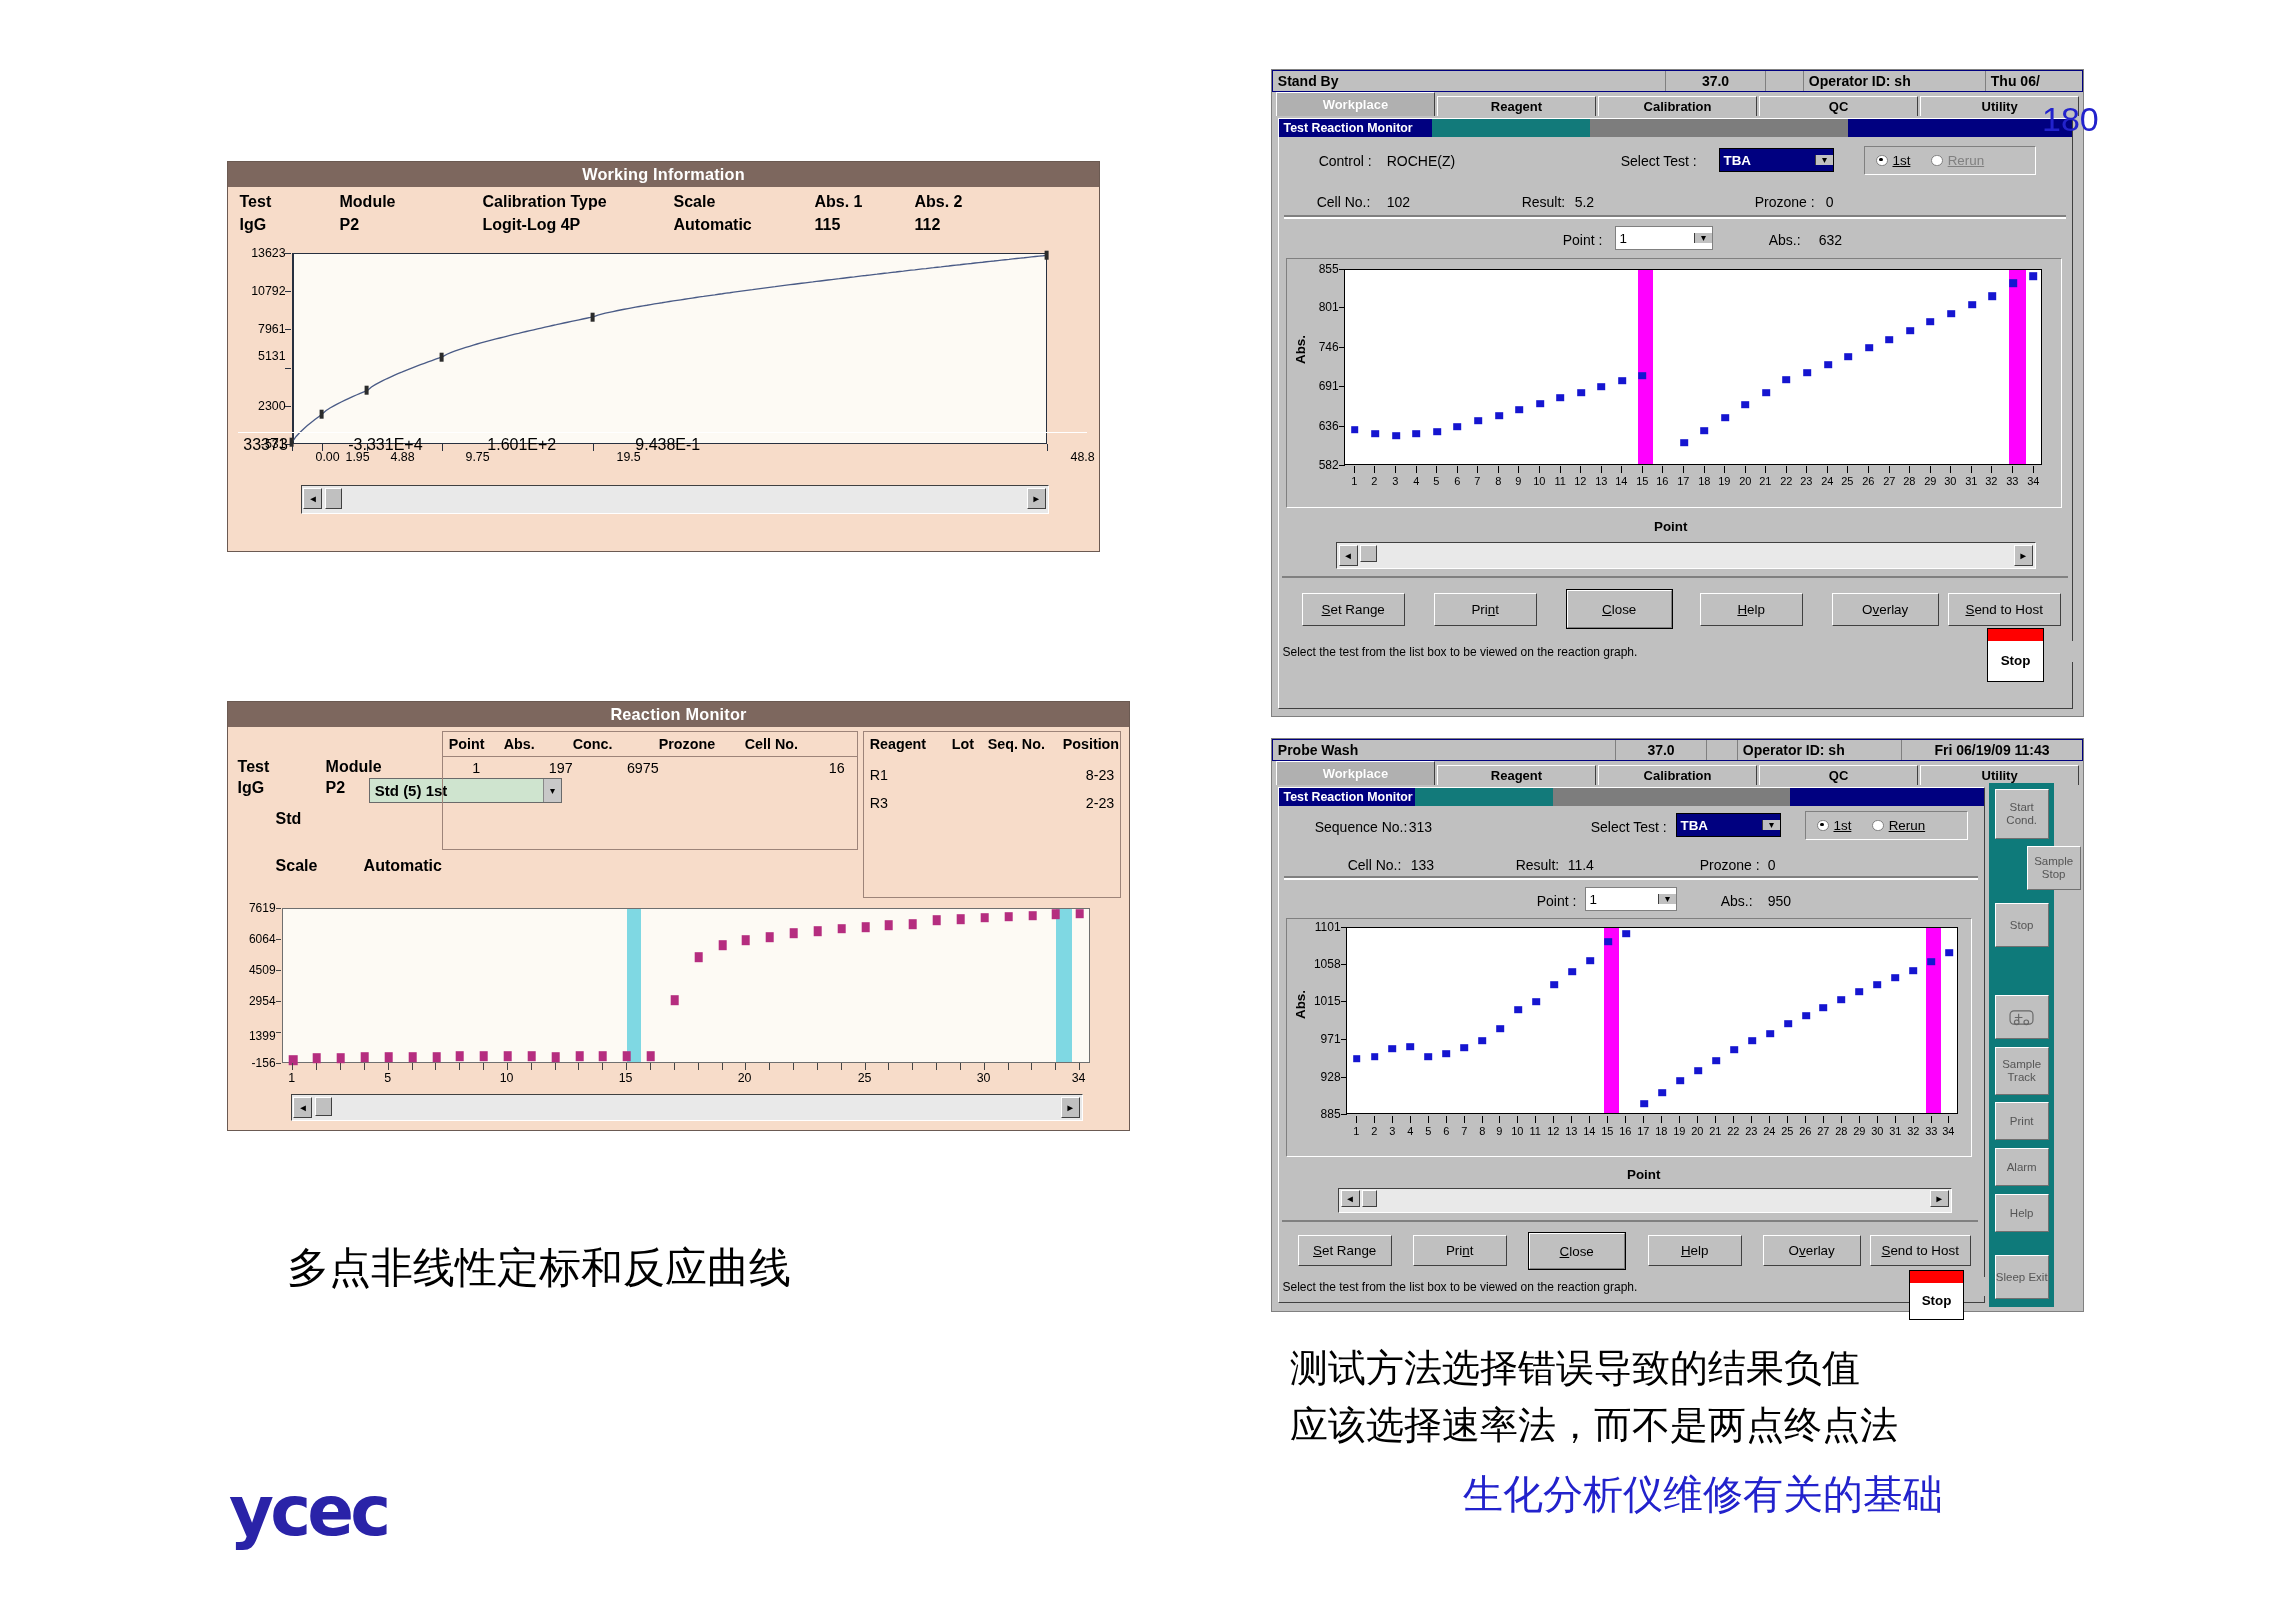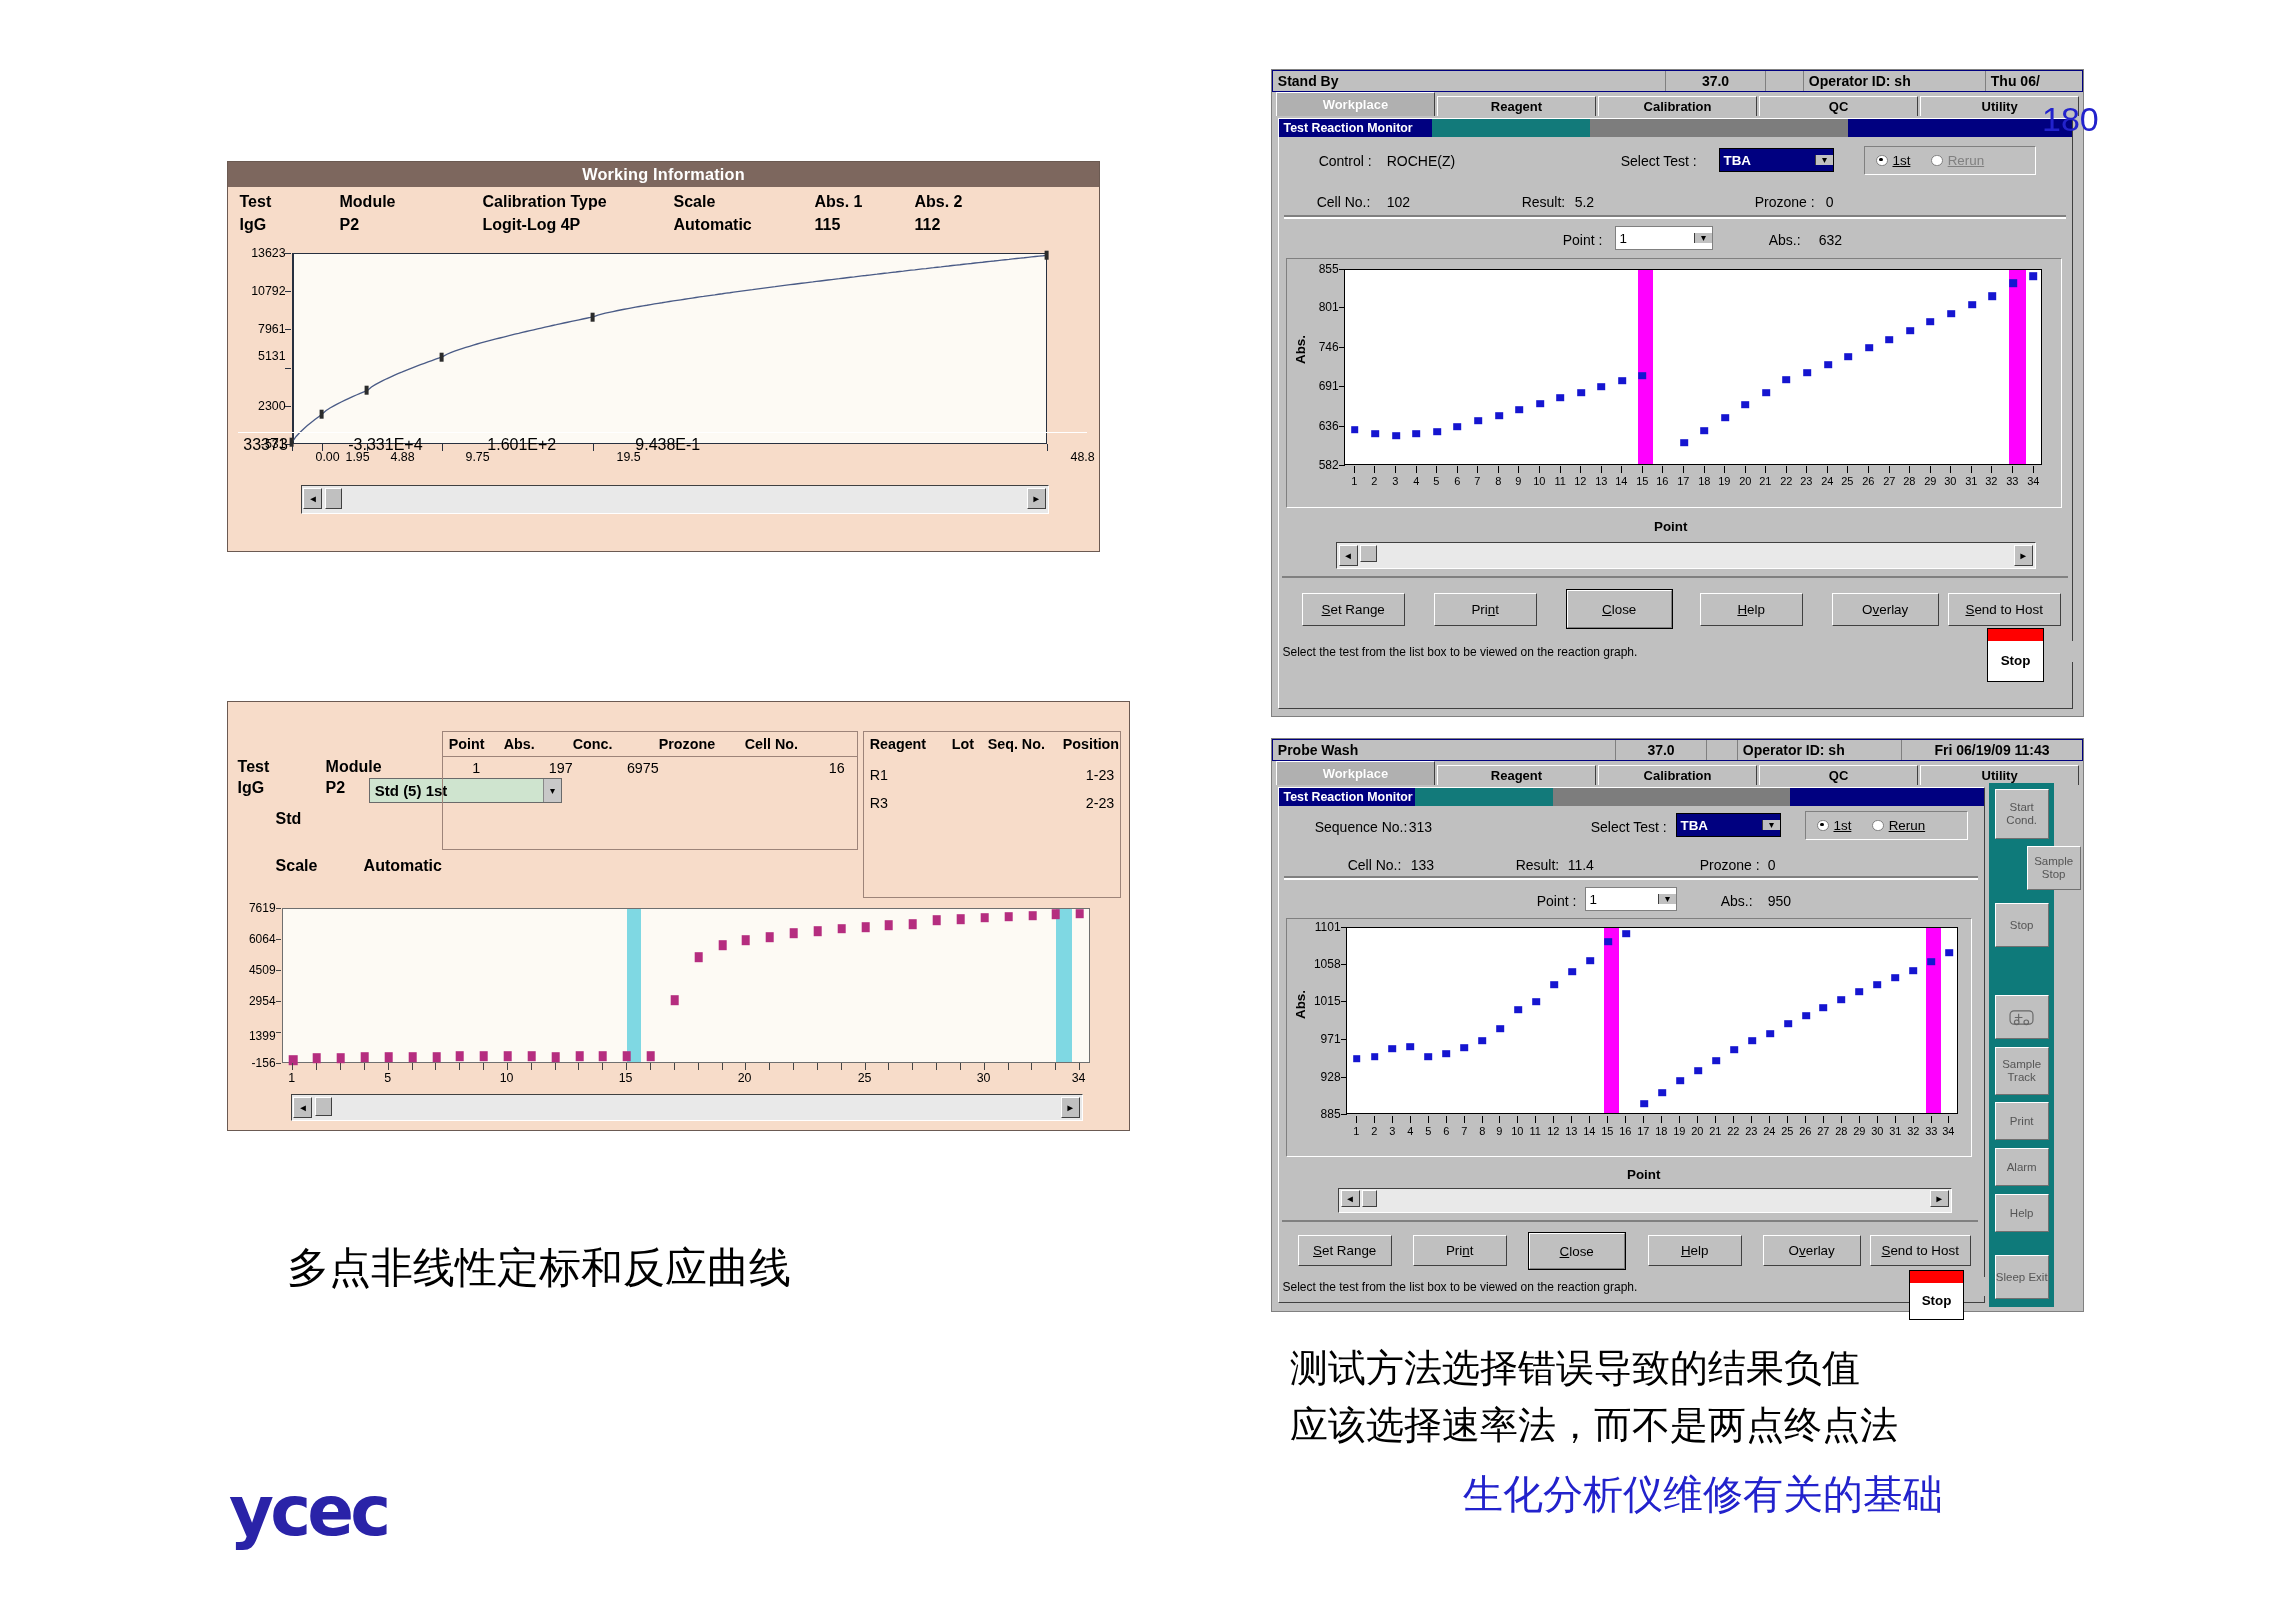--- a/index.html
+++ b/index.html
@@ -183,20 +183,21 @@
     <div class="coef-row coef-val">
       <span>33373</span>
       <span>-3.331E+4</span>
       <span>1.601E+2</span>
       <span>9.438E-1</span>
     </div>
   </div>
 </div>
 
 <div id="rm">
+  <div class="panel-title">Reaction Monitor</div>
 
   <div id="rm-left">
     <div class="r" style="margin-top:25px">
         <span>Test</span>
         <span>Module</span>
       </div>
     <div class="r">
         <span>IgG</span>
         <span>P2</span>
       </div>
@@ -237,21 +238,21 @@
     <div class="hdr">
       <span>Reagent</span>
       <span>Lot</span>
       <span>Seq. No.</span>
       <span style="text-align:right">Position</span>
     </div>
     <div class="row">
       <span>R1</span>
       <span></span>
       <span></span>
-      <span>1-23</span>
+      <span>8-23</span>
     </div>
     <div class="row">
       <span>R3</span>
       <span></span>
       <span></span>
       <span>2-23</span>
     </div>
   </div>
 
   <div id="rm-plot-wrap">

